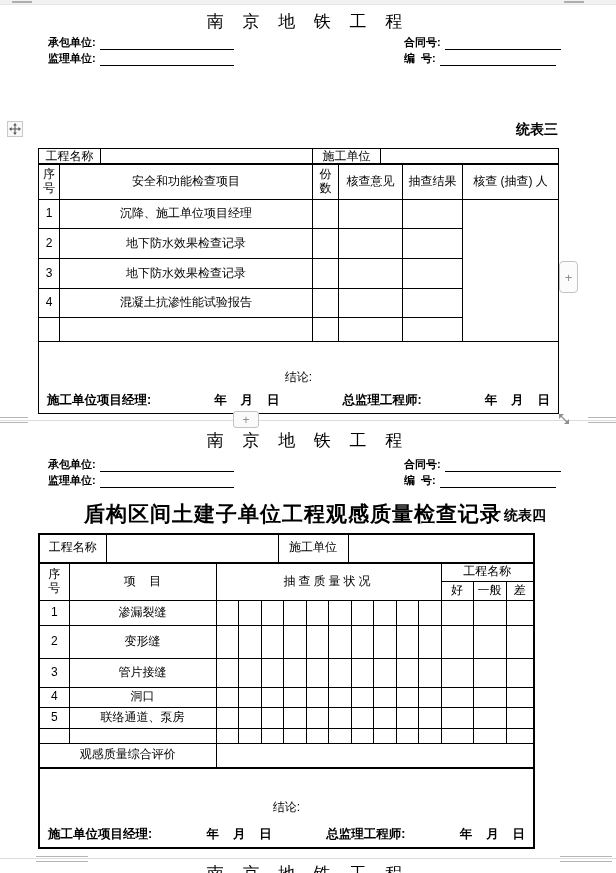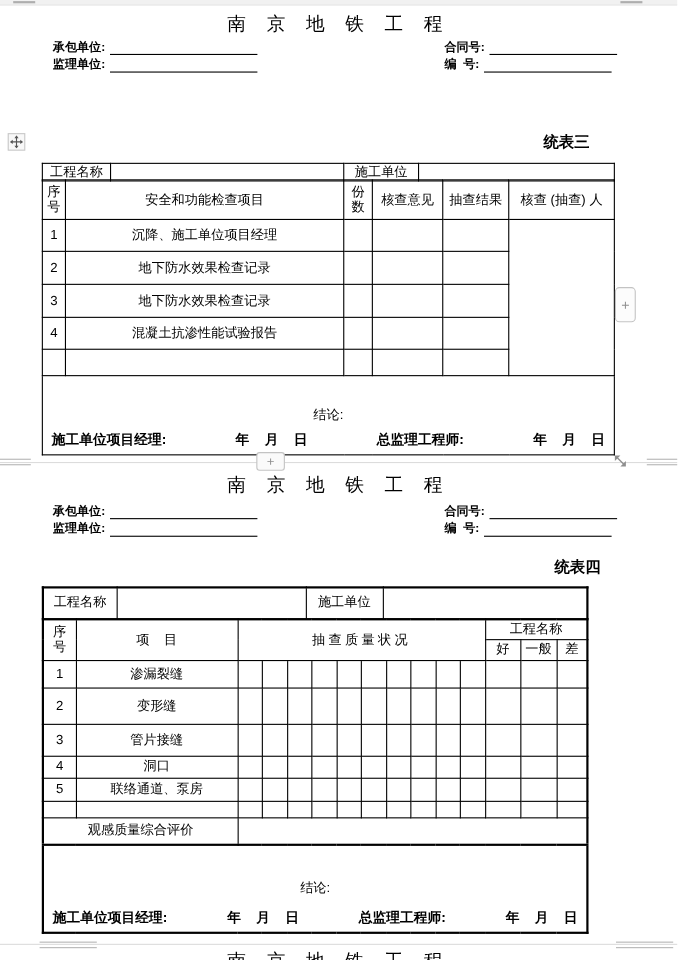--- a/index.html
+++ b/index.html
@@ -61,21 +61,21 @@
   </div>
   <div class="field" style="left:48px;top:51px;">
     <span class="flbl">监理单位:</span>
     <span class="fline" style="width:134px;"></span>
   </div>
   <div class="field" style="left:404px;top:51px;">
     <span class="flbl">编  号:</span>
     <span class="fline" style="width:116px;"></span>
   </div>
 
-  <div class="ftag" style="left:494px;top:121px;">统表三</div>
+  <div class="ftag" style="left:516px;top:121px;">统表三</div>
 
   <div class="move-handle">
     <svg width="12" height="12" viewBox="0 0 14 14">
       <path d="M7 2 V12 M2 7 H12" stroke="#555" stroke-width="1.2"></path>
       <path d="M7 0 L9.2 3 H4.8 Z" fill="#555"></path>
       <path d="M7 14 L4.8 11 H9.2 Z" fill="#555"></path>
       <path d="M0 7 L3 4.8 V9.2 Z" fill="#555"></path>
       <path d="M14 7 L11 9.2 V4.8 Z" fill="#555"></path>
     </svg>
   </div>
@@ -197,20 +197,21 @@
   </div>
   <div class="field" style="left:48px;top:473px;">
     <span class="flbl">监理单位:</span>
     <span class="fline" style="width:134px;"></span>
   </div>
   <div class="field" style="left:404px;top:473px;">
     <span class="flbl">编  号:</span>
     <span class="fline" style="width:116px;"></span>
   </div>
 
+  <div class="btitle" style="top:500px;padding-right:30px;">盾构区间土建子单位工程观感质量检查记录</div>
   <div class="ftag" style="left:504px;top:507px;">统表四</div>
 
   <table class="tbl" id="t2a" style="left:38px;top:533px;width:495px;">
     <colgroup>
         <col style="width:67px">
         <col style="width:172px">
         <col style="width:70px">
         <col style="width:186px">
       </colgroup>
     <tbody>

